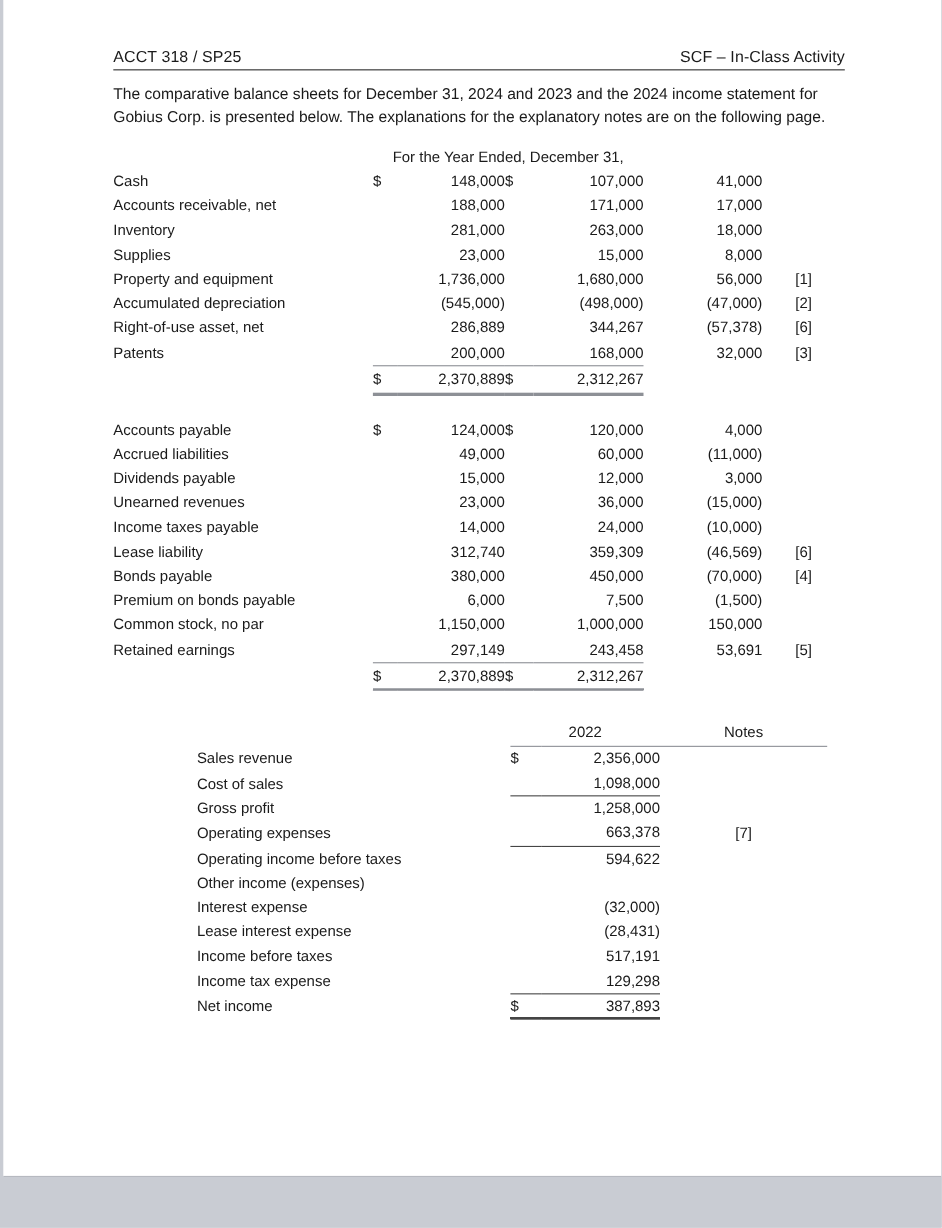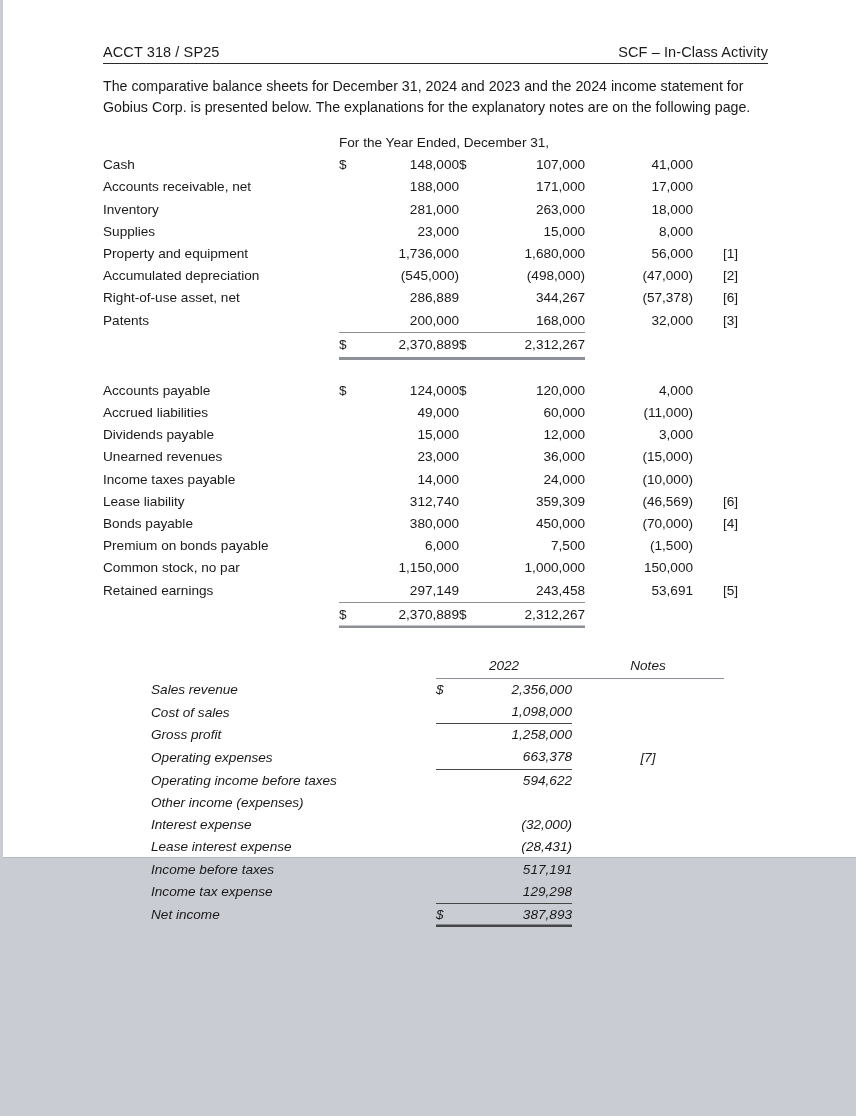--- a/index.html
+++ b/index.html
@@ -15,21 +15,21 @@
     width: 856px;
     height: 1116px;
     overflow: hidden;
     background: #c9ccd3;
   }
   .page {
     position: absolute;
     left: 3px;
     top: 0;
     width: 853px;
-    height: 858px;
+    height: 1070px;
     background: #ffffff;
     box-sizing: border-box;
     border-bottom: 1px solid #b6b9c0;
   }
   .content {
     position: absolute;
     left: 100px;
     top: 44px;
     width: 665px;
   }
@@ -86,21 +86,21 @@
   .num   { text-align: right; font-weight: bold; padding-right: 14px; }
   .numn  { text-align: right; font-weight: bold; padding-right: 24px; }
   .notes { text-align: center; }
 
   
   .caption-row td {
     height: 22px;
     line-height: 22px;
     font-size: 13.6px;
     font-weight: bold;
-    text-align: left;
+    text-align: center;
     padding-left: 4px;
   }
   .yr-head td {
     height: 23px;
     line-height: 23px;
     font-weight: bold;
     text-align: center;
     border-top: 1.3px solid #8d9096;
     border-bottom: 1.3px solid #8d9096;
   }
@@ -116,24 +116,23 @@
   }
   .total-row td.tt-dbl {
     border-top: 1.3px solid #8d9096;
     border-bottom: 1.3px solid #8d9096;
     box-shadow: inset 0 -4px 0 -2.6px #8d9096;
   }
 
   
   table.is {
     margin-top: 26px;
-    margin-left: 48px;
+    margin-left: 76px;
     width: 573px;
     table-layout: fixed;
-    font-style: italic;
   }
   table.is col.i-label { width: 285px; }
   table.is col.i-cur   { width: 28px;  }
   table.is col.i-val   { width: 108px; }
   table.is col.i-notes { width: 152px; }
 
   .is-head td {
     height: 24px;
     line-height: 24px;
     font-weight: bold;

